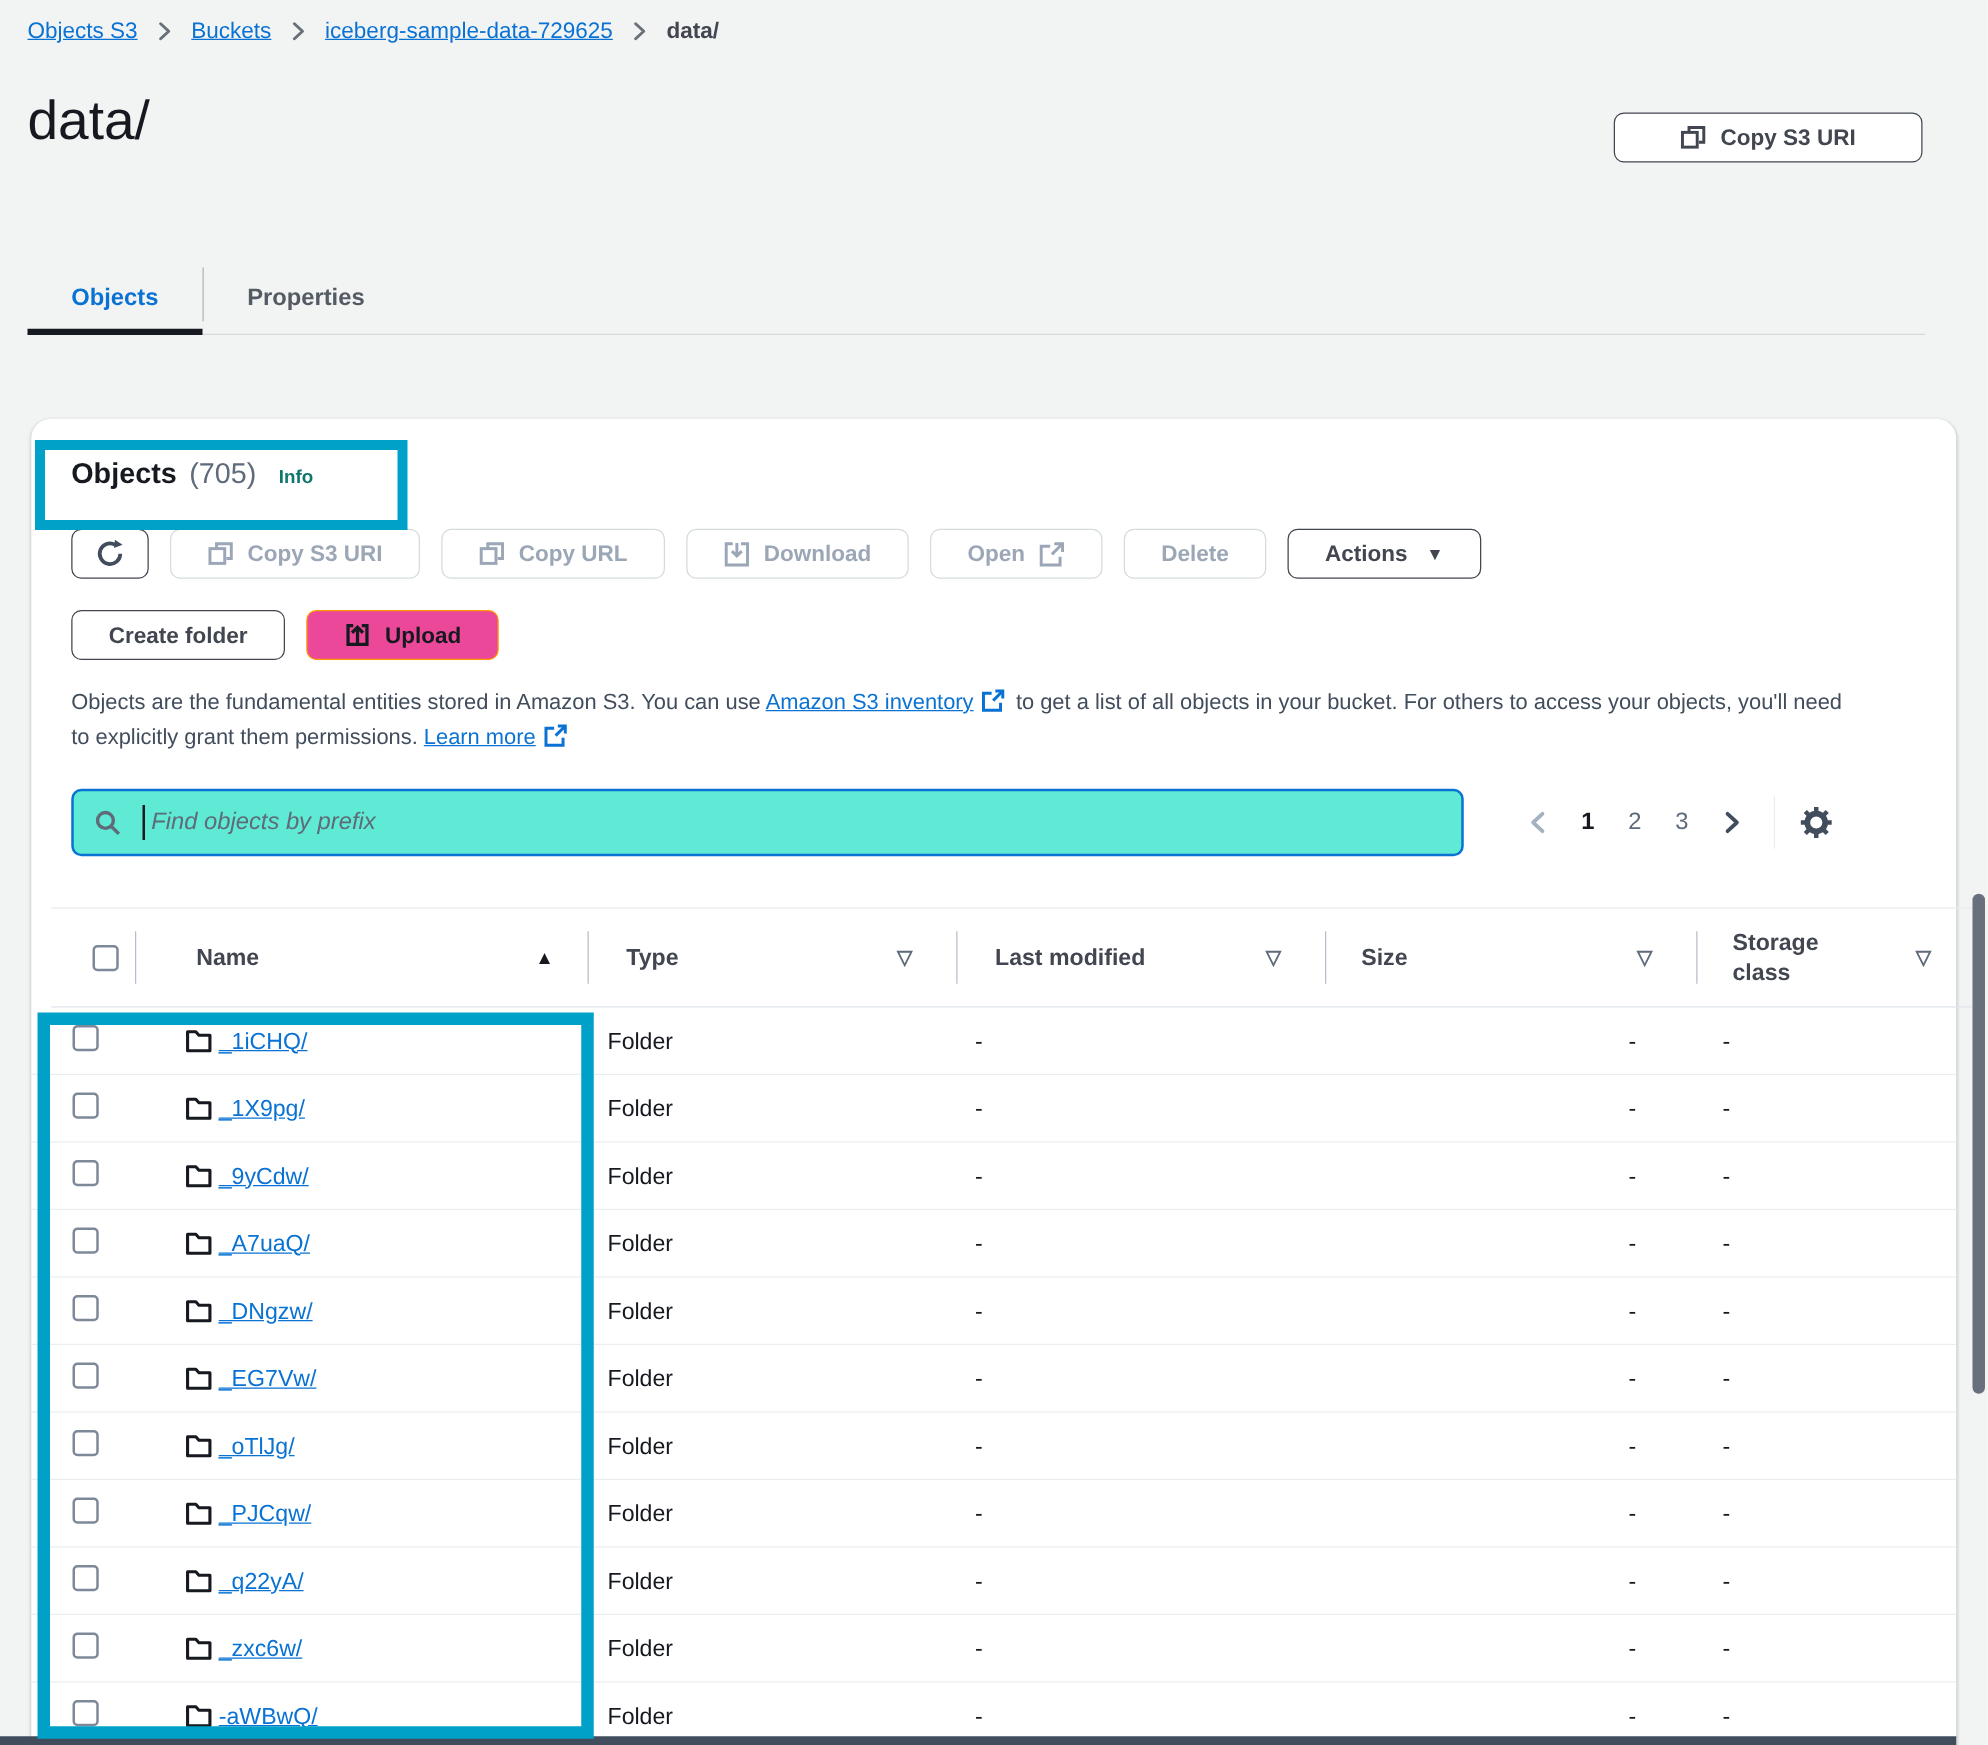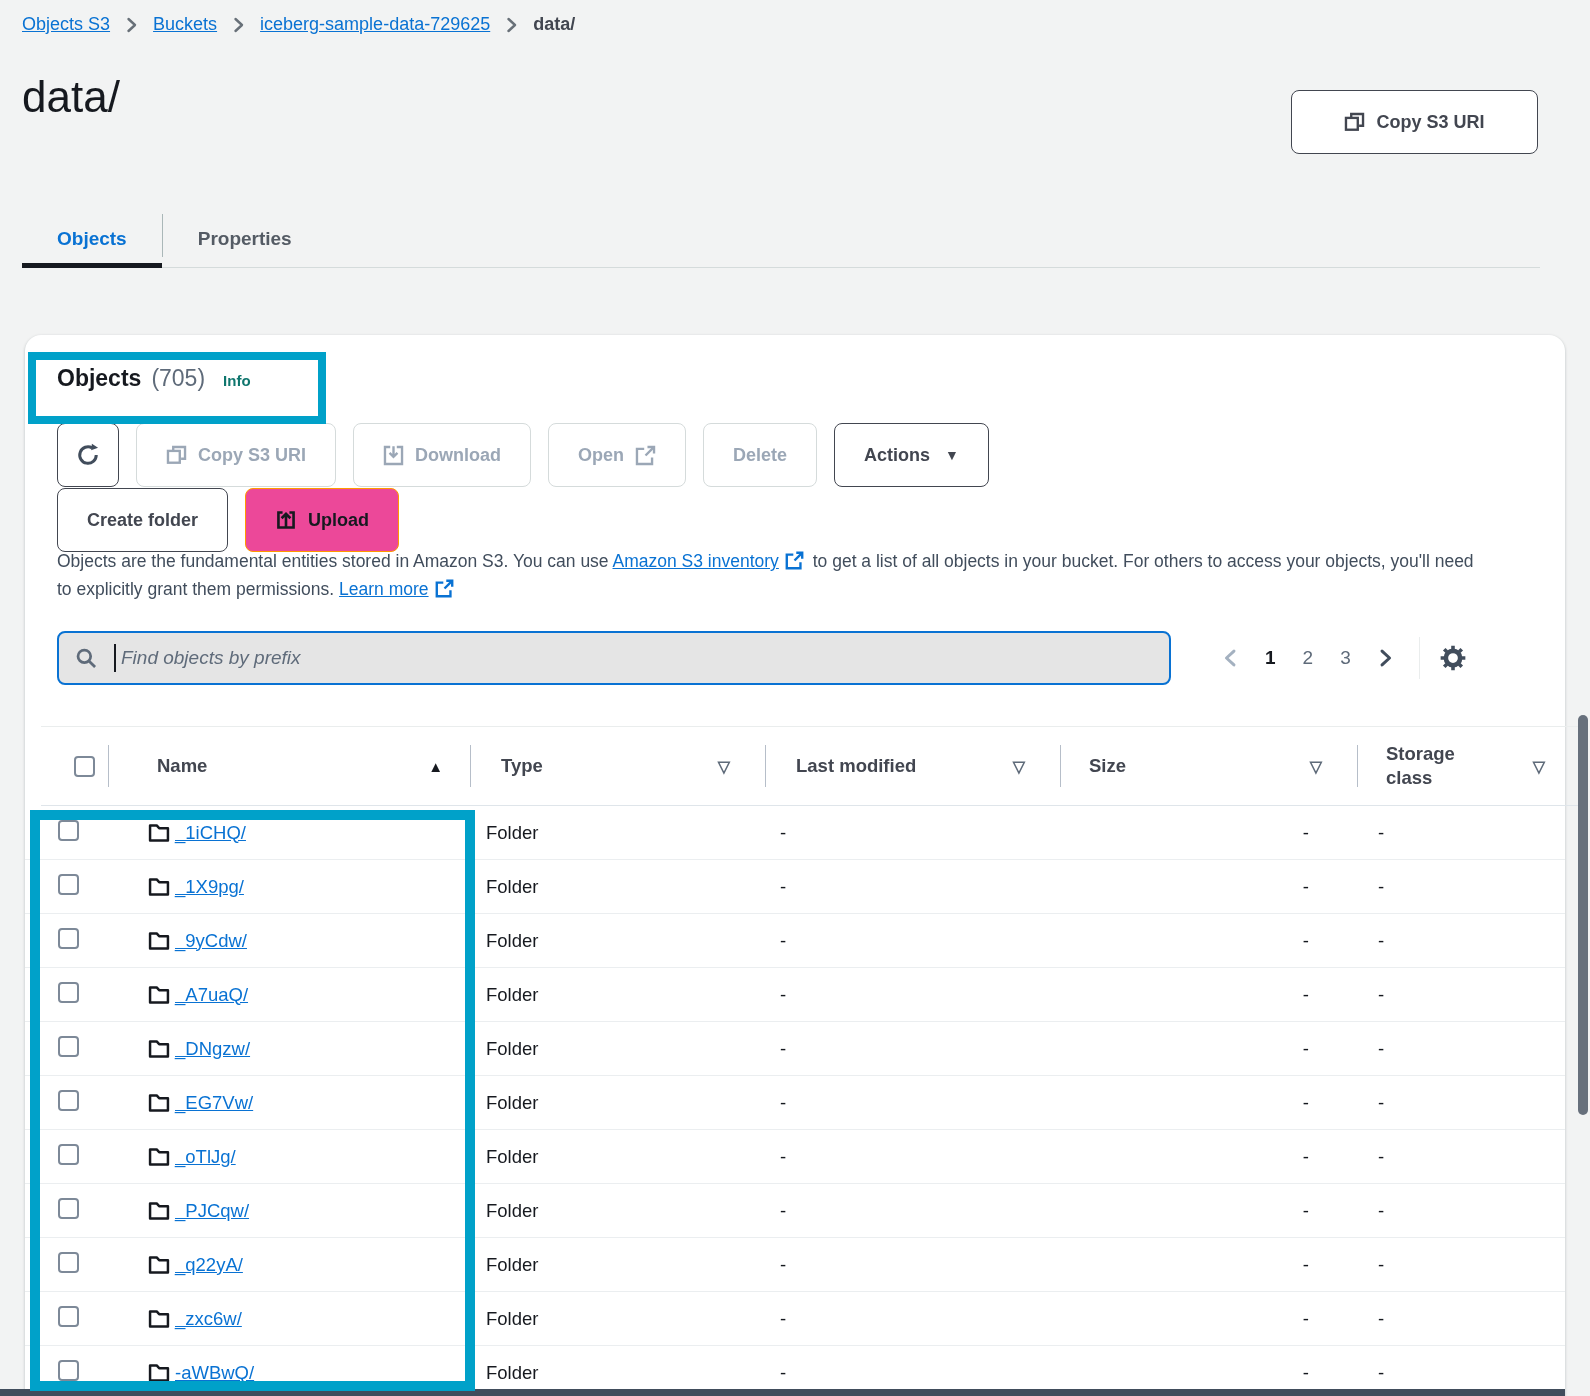--- a/index.html
+++ b/index.html
@@ -10,21 +10,21 @@
   
   .breadcrumb { position:absolute; top:14px; left:22px; display:flex; align-items:center; gap:15px; font-size:18px; }
   .breadcrumb a { color:#0972d3; text-decoration:underline; cursor:pointer; }
   .crumb-sep { display:flex; align-items:center; }
   .crumb-current { color:#424650; font-weight:700; }
 
   
   .page-title { position:absolute; top:72px; left:22px; font-size:44px; font-weight:400; color:#16191f; }
 
   .btn { display:inline-flex; align-items:center; justify-content:center; gap:11px;
-         background:#fff; border:1px solid #545b64; border-radius:8px; height:64px;
+         background:#fff; border:1px solid #545b64; border-radius:8px; height:40px;
          padding:0 29px; font-family:inherit; font-size:18px; font-weight:700; color:#545b64; cursor:pointer; }
   .btn.disabled { border-color:#d5dbdb; color:#9ba7b6; cursor:default; }
   .btn.dark-border { border-color:#424650; color:#424650; }
   .btn.icon-only { padding:0; width:62px; }
   .btn.primary { background:#ec4899; border-color:#ff9900; color:#16191f; }
   .top-copy { position:absolute; top:90px; left:1291px; width:247px; }
 
   
   .tabs { position:absolute; top:210px; left:22px; width:1518px; display:flex; align-items:stretch;
           border-bottom:1px solid #d5dbdb; height:58px; }
@@ -47,21 +47,21 @@
   .toolbar-row2 { position:absolute; top:153px; left:32px; display:flex; gap:17px; }
   .btn .bicon { display:flex; align-items:center; }
   .caret-glyph { font-size:14px; margin-left:4px; }
 
   .desc { position:absolute; top:212px; left:32px; width:1420px; font-size:17.5px; line-height:28px; color:#414d5c; }
   .desc a { color:#0972d3; text-decoration:underline; cursor:pointer; }
   .ext-icon { display:inline-block; vertical-align:-3px; margin:0 4px 0 6px; }
 
   
   .search-row { position:absolute; top:295px; left:32px; width:1478px; height:56px; display:flex; align-items:center; }
-  .search-box { width:1114px; height:54px; border:2px solid #0972d3; border-radius:8px; background:#e5e5e5;
+  .search-box { width:1114px; height:54px; border:2px solid #0972d3; border-radius:8px; background:#5eead4;
                 display:flex; align-items:center; padding:0 16px; cursor:text; }
   .search-box .caret-bar { width:2px; height:28px; background:#16191f; margin:0 5px 0 17px; }
   .search-box .ph { font-size:19px; font-style:italic; color:#5f6b7a; }
   .pagination { margin-left:52px; display:flex; align-items:center; gap:27px; font-size:19px; }
   .pagination .pg { color:#5f6b7a; cursor:pointer; }
   .pagination .pg.current { color:#16191f; font-weight:700; }
   .pg-chev { display:flex; align-items:center; cursor:pointer; }
   .vdivider { width:1px; height:42px; background:#eaeded; margin:0 20px 0 26px; }
   .gear-btn { display:flex; align-items:center; cursor:pointer; }
 
@@ -176,20 +176,31 @@
                 <rect x="1.5" y="4.5" width="9" height="9"></rect>
               </g>
             </svg>
         </span>
         <span>Copy S3 URI</span>
       </button>
       <button class="btn disabled">
         <span class="bicon">
           <svg width="21" height="21" viewBox="0 0 16 16">
               <g fill="none" stroke="currentColor" stroke-width="1.8">
+                <path d="M5.5 4.5 v-3 h9 v9 h-3"></path>
+                <rect x="1.5" y="4.5" width="9" height="9"></rect>
+              </g>
+            </svg>
+        </span>
+        <span>Copy URL</span>
+      </button>
+      <button class="btn disabled">
+        <span class="bicon">
+          <svg width="21" height="21" viewBox="0 0 16 16">
+              <g fill="none" stroke="currentColor" stroke-width="1.8">
                 <path d="M5.5 1.5 H1.5 v13 h13 v-13 H10.5"></path>
                 <path d="M8 1 v7.5 M5 6 L8 9 L11 6"></path>
               </g>
             </svg>
         </span>
         <span>Download</span>
       </button>
       <button class="btn disabled">
         <span>Open</span>
         <span class="bicon">

